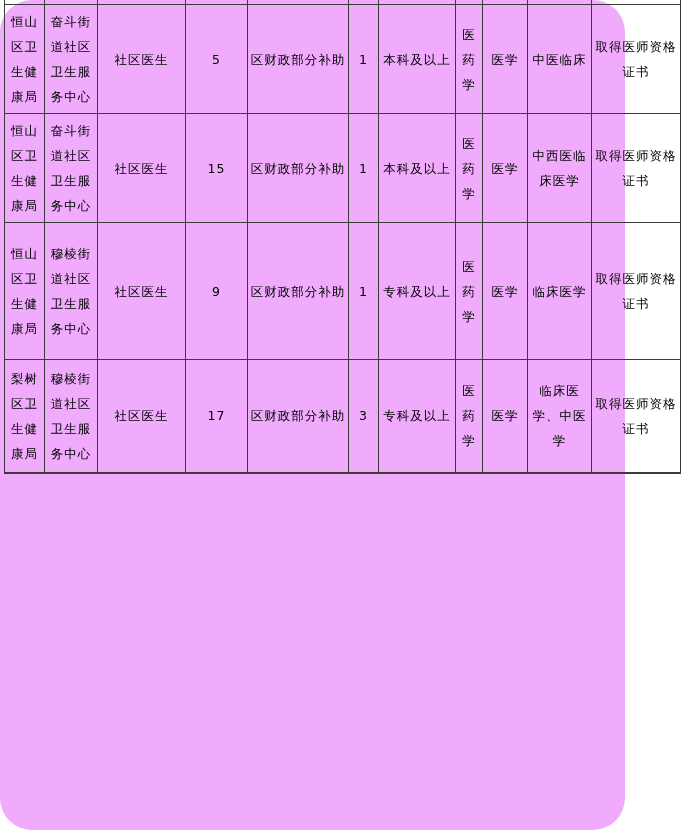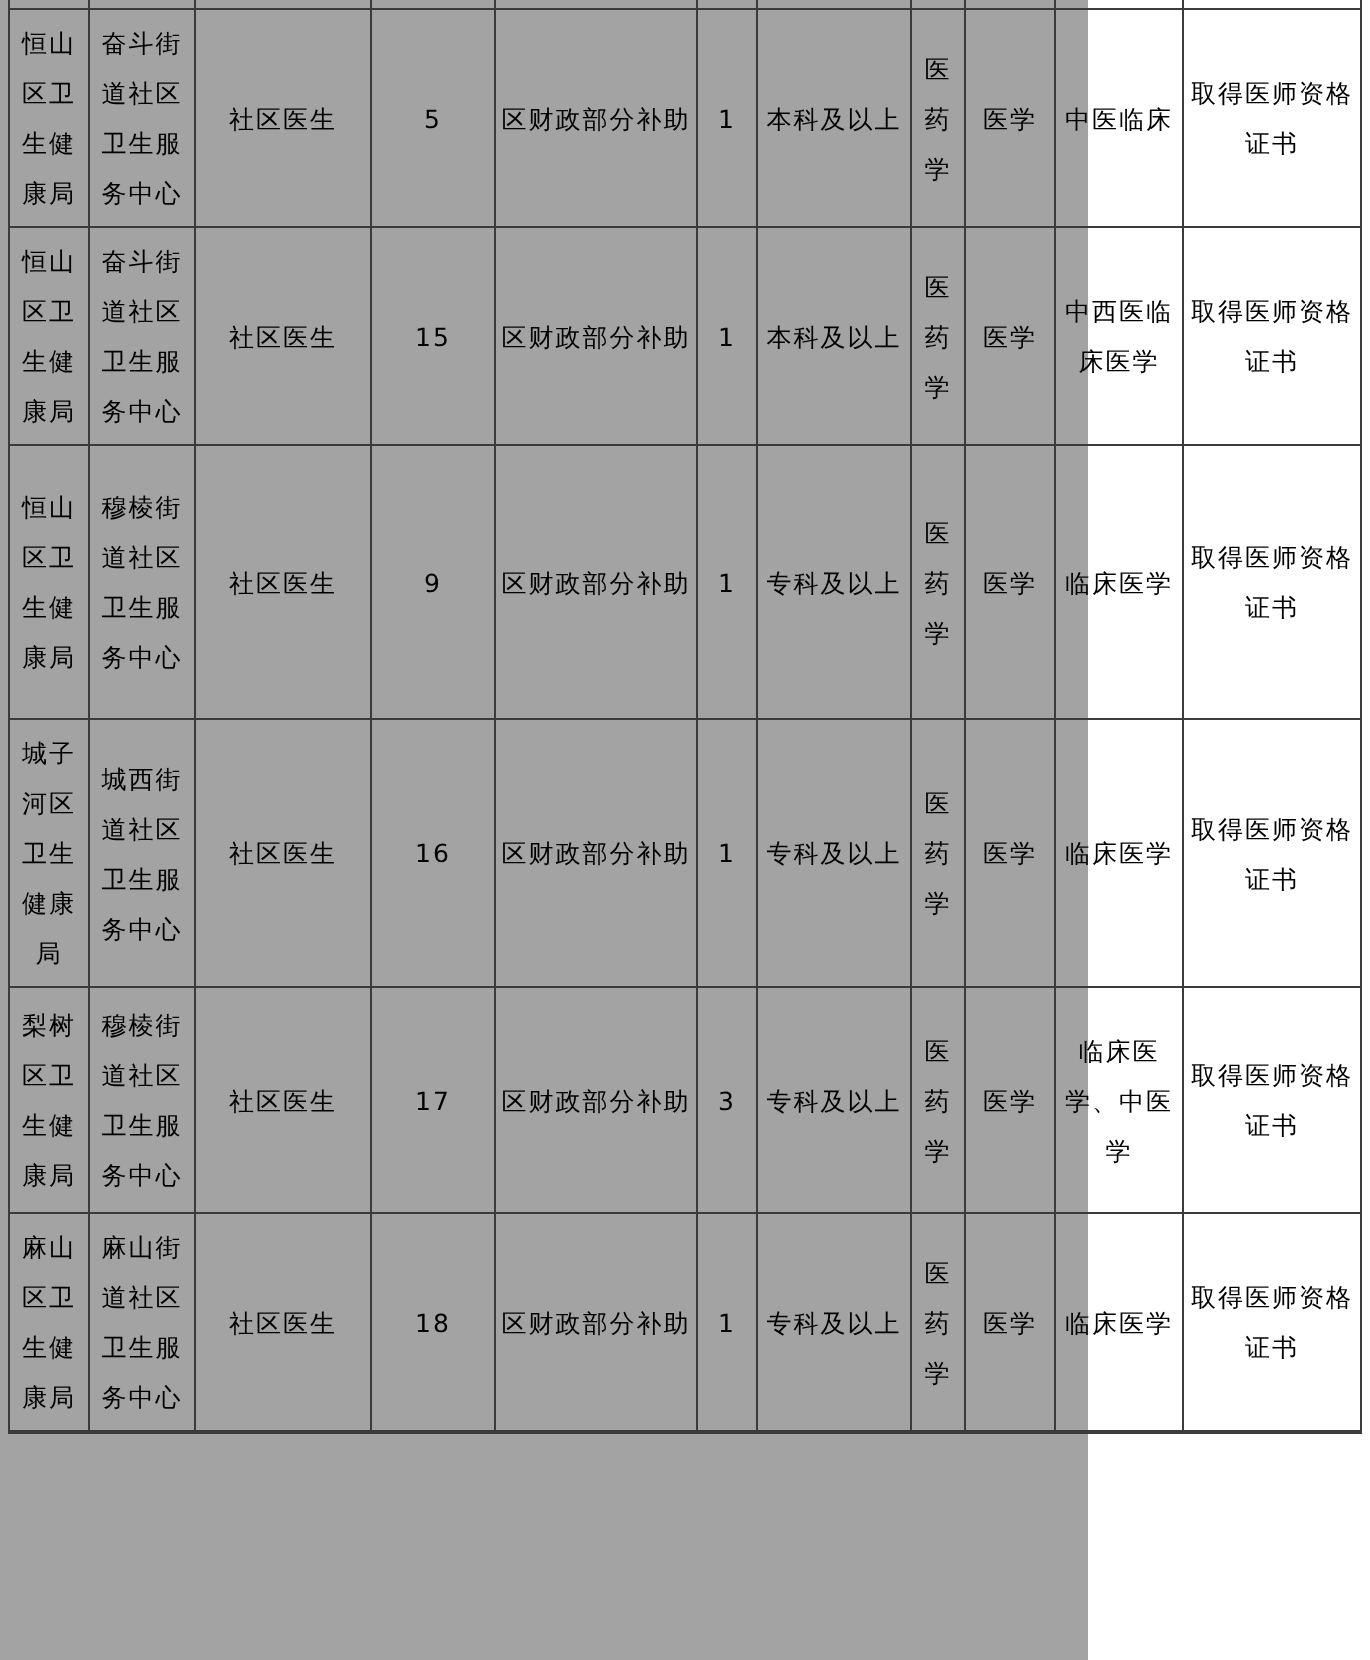--- a/index.html
+++ b/index.html
@@ -8,23 +8,24 @@
     background: #ffffff;
   }
   body {
     width: 685px;
     height: 830px;
     font-family: "DejaVu Sans", sans-serif;
     overflow: hidden;
   }
   .page {
     position: relative;
-    width: 544px;
+    width: 625px;
     height: 830px;
-    background: #a3a3a3;
+    background: #f0abfc;
+    border-radius: 32px;
   }
   table.recruit-table {
     position: absolute;
     left: 4px;
     top: 0;
     border-collapse: collapse;
     table-layout: fixed;
     width: 677px;
   }
   table.recruit-table td {
@@ -124,54 +125,28 @@
           <td>社区医生</td>
           <td>9</td>
           <td>区财政部分补助</td>
           <td>1</td>
           <td>专科及以上</td>
           <td>医药学</td>
           <td>医学</td>
           <td>临床医学</td>
           <td>取得医师资格证书</td>
         </tr>
-        <tr style="height: 134px;">
-          <td>城子河区卫生健康局</td>
-          <td>城西街道社区卫生服务中心</td>
-          <td>社区医生</td>
-          <td>16</td>
-          <td>区财政部分补助</td>
-          <td>1</td>
-          <td>专科及以上</td>
-          <td>医药学</td>
-          <td>医学</td>
-          <td>临床医学</td>
-          <td>取得医师资格证书</td>
-        </tr>
         <tr style="height: 113px;">
           <td>梨树区卫生健康局</td>
           <td>穆棱街道社区卫生服务中心</td>
           <td>社区医生</td>
           <td>17</td>
           <td>区财政部分补助</td>
           <td>3</td>
           <td>专科及以上</td>
           <td>医药学</td>
           <td>医学</td>
           <td>临床医学、中医学</td>
           <td>取得医师资格证书</td>
         </tr>
-        <tr style="height: 105px;">
-          <td>麻山区卫生健康局</td>
-          <td>麻山街道社区卫生服务中心</td>
-          <td>社区医生</td>
-          <td>18</td>
-          <td>区财政部分补助</td>
-          <td>1</td>
-          <td>专科及以上</td>
-          <td>医药学</td>
-          <td>医学</td>
-          <td>临床医学</td>
-          <td>取得医师资格证书</td>
-        </tr>
       </tbody>
   </table>
 </div>
 
 </body></html>

